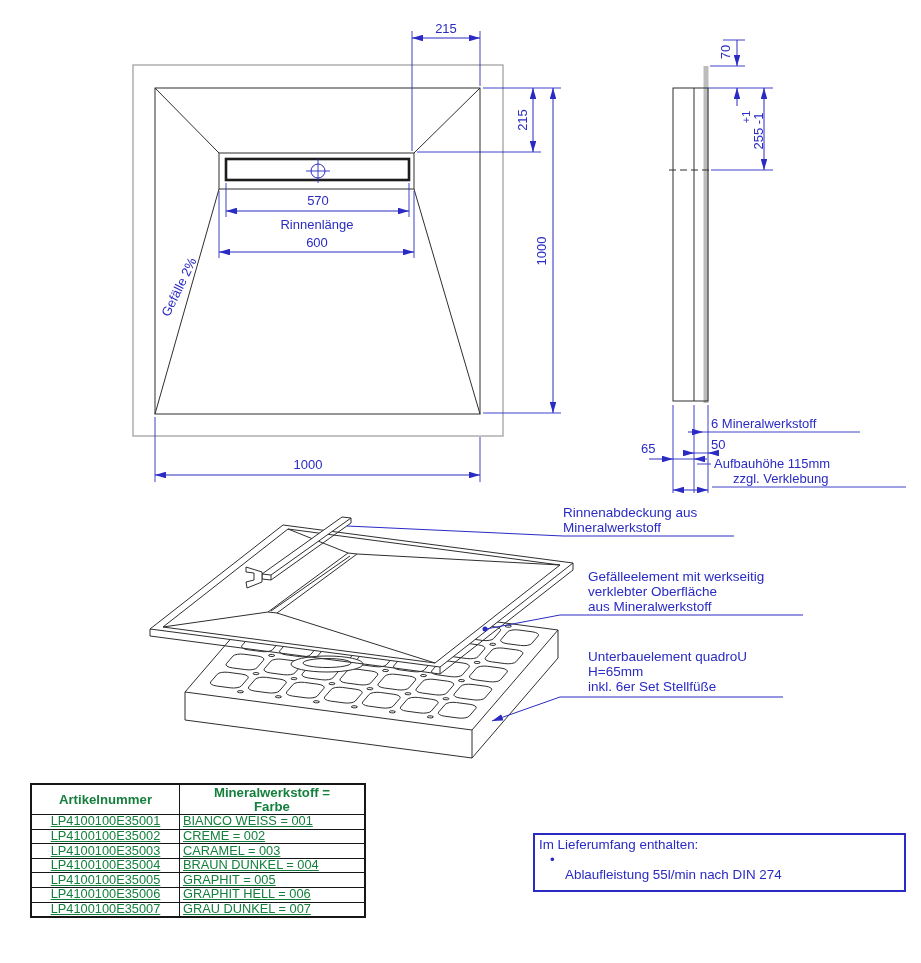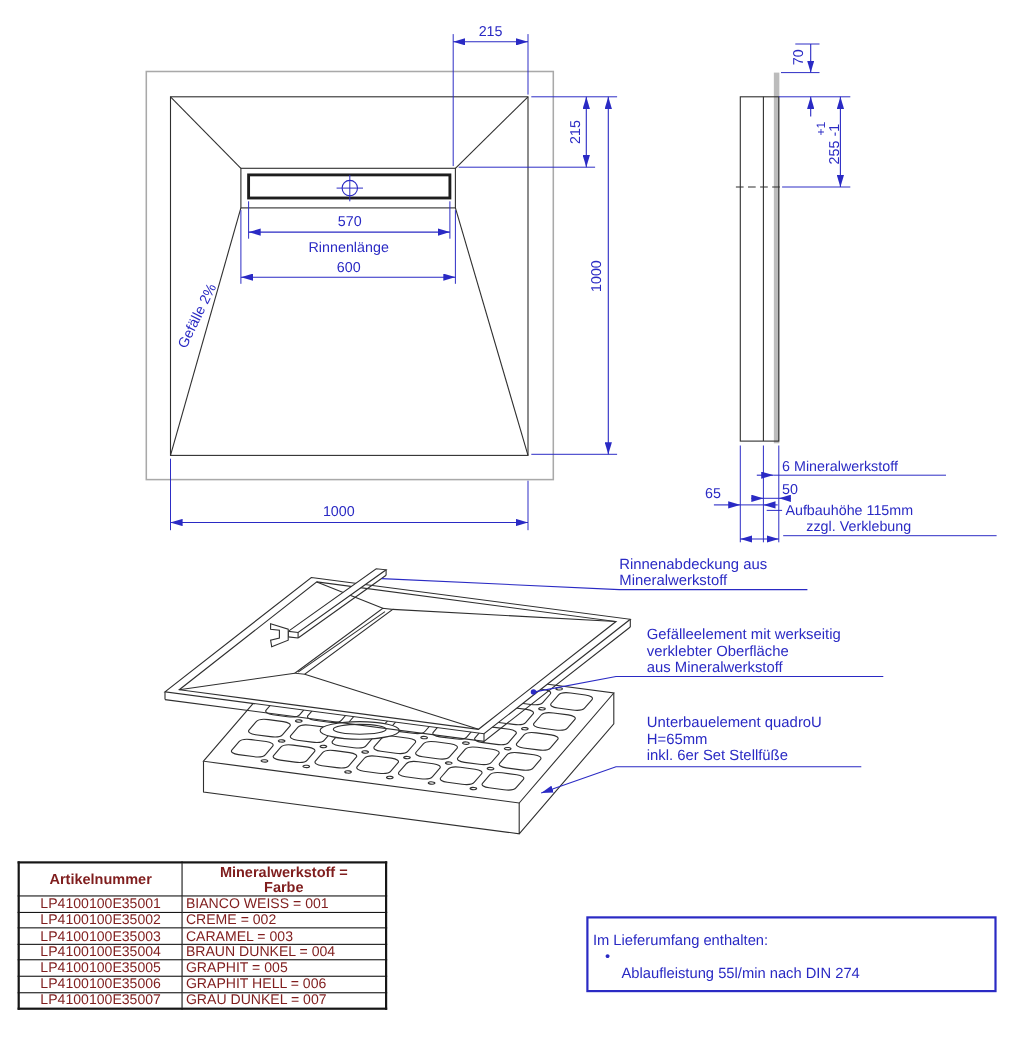--- a/index.html
+++ b/index.html
@@ -17,34 +17,34 @@
   .dim{stroke:#2a2ac4;stroke-width:1;fill:none;
        marker-start:url(#ar);marker-end:url(#ar);}
   .dimE{stroke:#2a2ac4;stroke-width:1;fill:none;marker-end:url(#ar);}
   .dimS{stroke:#2a2ac4;stroke-width:1;fill:none;marker-start:url(#ar);}
   .dt{fill:#2a2ac4;font-size:13px;font-family:"Liberation Sans",sans-serif;}
   .dts{font-size:11px;}
   .lt{fill:#2a2ac4;font-size:13.5px;font-family:"Liberation Sans",sans-serif;}
   .mid{text-anchor:middle;}
   .gp{fill:none;stroke:#2f2f2f;vector-effect:non-scaling-stroke;stroke-width:1;}
   
-  .art-table{position:absolute;left:16px;top:783px;width:327px;
+  .art-table{position:absolute;left:30px;top:783px;width:327px;
              border-collapse:collapse;table-layout:fixed;
-             color:#7f1d1d;font-size:12.8px;line-height:1;}
+             color:#15803d;font-size:12.8px;line-height:1;}
   .art-table td,.art-table th{border:1px solid #161616;overflow:hidden;
              white-space:nowrap;padding:0 3px;}
   .art-table{border:2px solid #161616;}
   .art-table th{height:29px;font-size:13.2px;font-weight:bold;text-align:center;}
-  .art-table td{height:13.6px;}
+  .art-table td{height:13.6px;text-decoration:underline;}
   .c-art{width:141px;text-align:center;}
   .c-col{width:178px;}
   
   .scope{position:absolute;left:533px;top:833px;width:363px;height:51px;
          border:2px solid #2a2ac4;color:#2a2ac4;font-size:13.4px;
-         line-height:1.12;padding:12px 2px 2px 4px;}
+         line-height:1.12;padding:2px 2px 2px 4px;}
   .scope-item{display:flex;}
   .scope-bullet{width:15px;padding-left:11px;flex:0 0 auto;}
 </style>
 </head>
 <body>
 
 <svg width="921" height="780" viewBox="0 0 921 780">
   <defs>
     <marker id="ar" viewBox="0 0 10 6" refX="10" refY="3" markerWidth="11" markerHeight="6.6" orient="auto-start-reverse">
       <path d="M0,0 L10,3 L0,6 Z" fill="#2a2ac4"></path>

